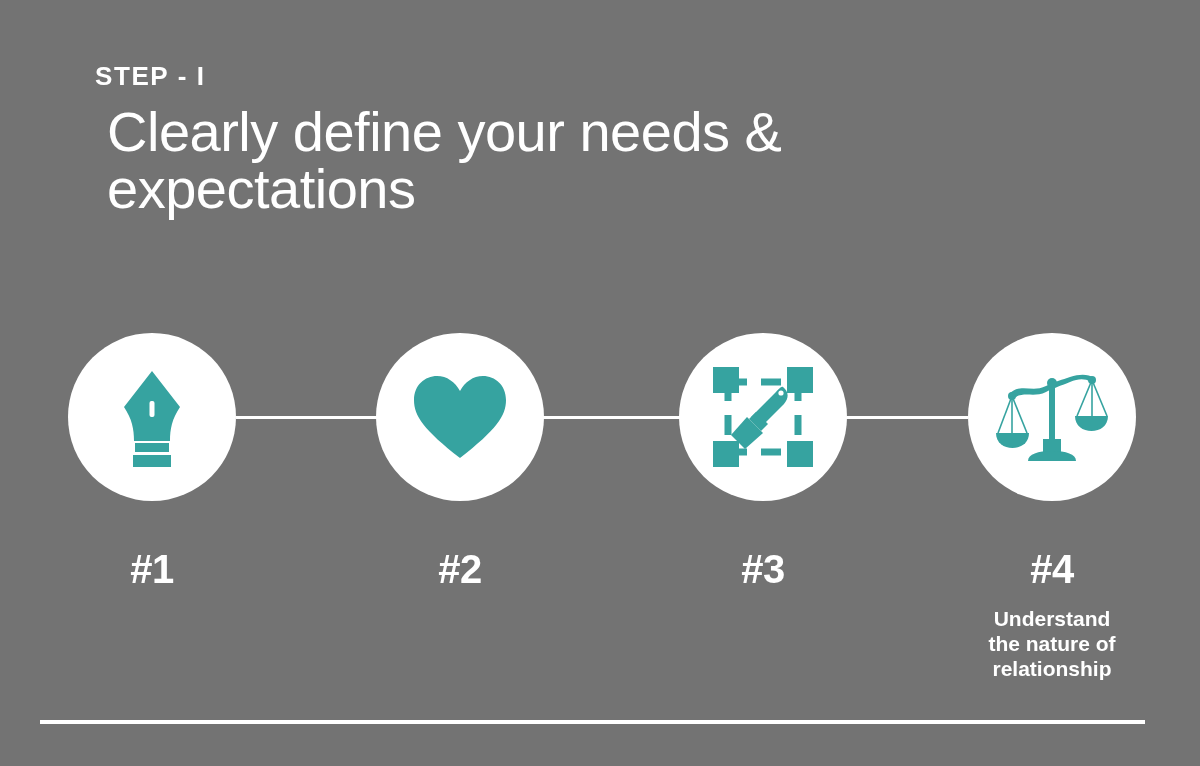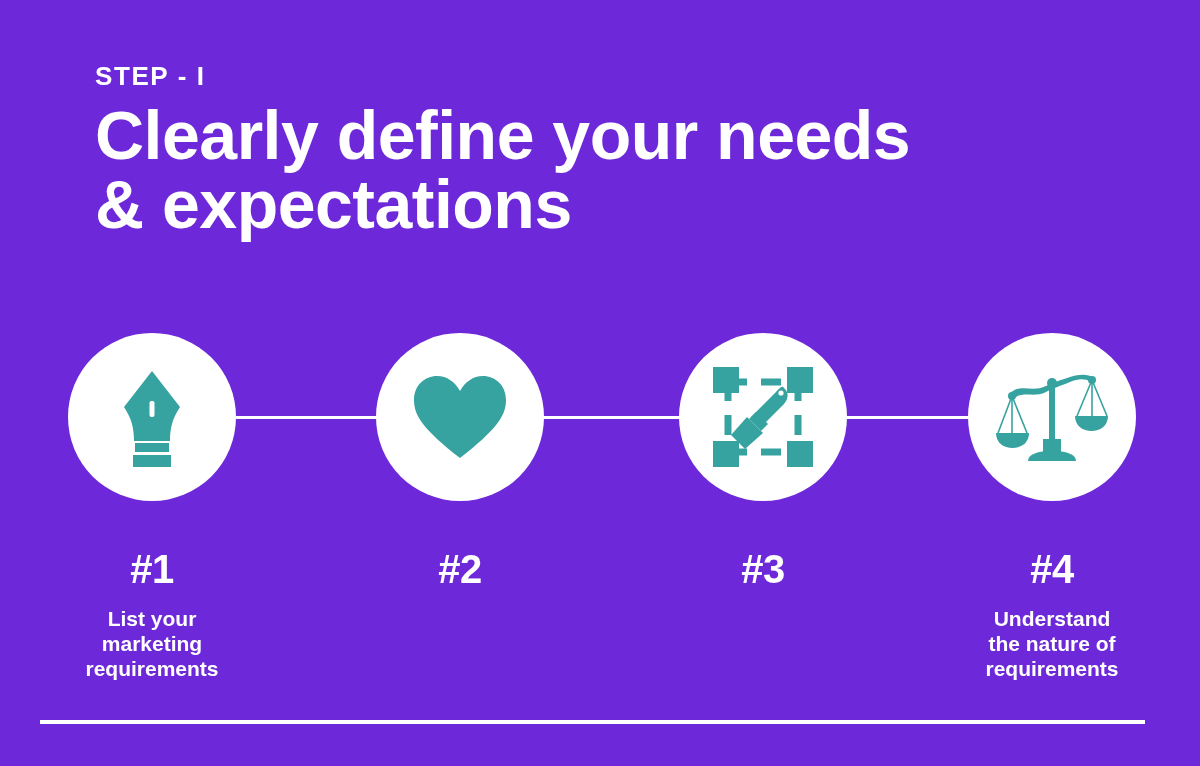--- a/index.html
+++ b/index.html
@@ -12,45 +12,45 @@
     background: #12818a;
     font-family: "Liberation Sans", sans-serif;
     overflow: hidden;
     position: relative;
     -webkit-font-smoothing: antialiased;
   }
 
   .slide {
     position: absolute;
     inset: 0;
-    background: #6d28d9;
+    background: #737373;
   }
 
   
   .header {
     position: absolute;
     left: 95px;
     top: 62px;
     width: 900px;
   }
   .step-label {
     font-size: 26px;
     font-weight: bold;
     color: #ffffff;
     letter-spacing: 1.6px;
     line-height: 1.1;
     margin: 0 0 10px 0;
   }
   .main-title {
-    font-size: 68px;
-    font-weight: bold;
+    font-size: 56px;
+    font-weight: normal;
     color: #ffffff;
     line-height: 1.02;
     letter-spacing: -0.5px;
-    margin: 0;
+    margin: 12px;
     max-width: 830px;
   }
 
   
   .steps {
     position: absolute;
     left: 0;
     top: 333px;
     width: 1200px;
     height: 350px;
@@ -149,23 +149,20 @@
         <span>
           <svg width="92" height="100" viewBox="0 0 92 100">
             <path d="M46 4 L74 40 C66 52 64 62 64 74 L28 74 C28 62 26 52 18 40 Z" fill="#36a3a0"></path>
             <rect x="29" y="76" width="34" height="9" fill="#36a3a0"></rect>
             <rect x="27" y="88" width="38" height="16" fill="#36a3a0"></rect>
             <rect x="43.5" y="34" width="5" height="16" rx="2" fill="#ffffff"></rect>
           </svg>
         </span>
       </div>
       <div class="step-number">#1</div>
-      <div class="step-caption">List your
-marketing
-requirements</div>
     </div>
 
     <div class="step-col s2">
       <div class="circle">
         <span>
           <svg width="96" height="86" viewBox="0 0 96 86">
             <path d="M48 84 C12 56 2 42 2 26 C2 11 13 2 25 2 C35 2 43 8 48 17 C53 8 61 2 71 2 C83 2 94 11 94 26 C94 42 84 56 48 84 Z" fill="#36a3a0"></path>
           </svg>
         </span>
       </div>
@@ -233,20 +230,20 @@
               <line x1="96" y1="13" x2="111" y2="49"></line>
               <line x1="96" y1="13" x2="96" y2="49"></line>
             </g>
             <path d="M79 49 L112 49 C112 59 104 64 95.5 64 C87 64 79 59 79 49 Z" fill="#36a3a0"></path>
           </svg>
         </span>
       </div>
       <div class="step-number">#4</div>
       <div class="step-caption">Understand
 the nature of
-requirements</div>
+relationship</div>
     </div>
 
   </div>
 
   <div class="bottom-rule"></div>
 
 </div>
 
 </body></html>

